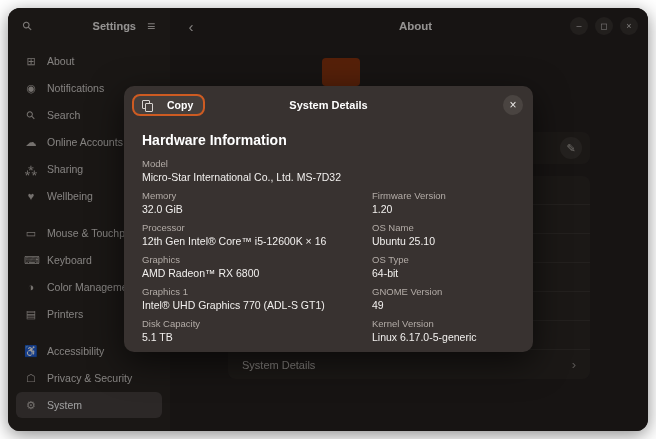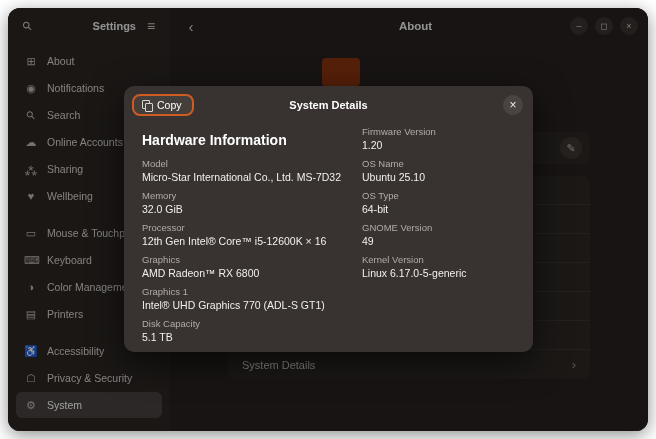--- a/index.html
+++ b/index.html
@@ -48,30 +48,30 @@
   .card-row.labeled { display:flex; align-items:center; justify-content:space-between; padding:0 14px; cursor:pointer; }
   .card-row .row-label { font-size:11px; color:#cfcac6; }
   .card-row .row-chevron { font-size:13px; color:#8f8a86; }
 
   
   .scrim { position:absolute; inset:0; background:rgba(0,0,0,0.38); z-index:5; }
   .dialog { position:absolute; left:124px; top:86px; width:409px; height:266px; z-index:10;
             background:#383230; border-radius:10px; box-shadow:0 10px 34px rgba(0,0,0,.6);
             display:flex; flex-direction:column; overflow:hidden; }
   .dialog-header { height:38px; position:relative; display:flex; align-items:center; padding:0 8px; flex-shrink:0; }
-  .copy-btn { display:flex; align-items:center; gap:6px; background:#453f3c; border:2px solid #cd5b22;
-              border-radius:8px; padding:3px 10px 3px 8px; color:#ffffff; font-size:10.5px; font-weight:normal; cursor:pointer; }
+  .copy-btn { display:flex; align-items:center; gap:16px; background:#453f3c; border:2px solid #cd5b22;
+              border-radius:8px; padding:3px 10px 3px 8px; color:#ffffff; font-size:10.5px; font-weight:bold; cursor:pointer; }
   .copy-glyph { position:relative; width:9px; height:11px; display:inline-block; }
   .copy-glyph::before { content:""; position:absolute; left:0; top:0; width:6px; height:7px; border:1px solid #d8d4d1; border-radius:1px; }
   .copy-glyph::after  { content:""; position:absolute; left:3px; top:3px; width:6px; height:7px; border:1px solid #d8d4d1; border-radius:1px; background:#453f3c; }
   .dialog-title { position:absolute; left:0; right:0; text-align:center; font-size:11px; font-weight:bold; color:#ffffff; pointer-events:none; }
   .dialog-close { position:absolute; right:10px; top:9px; width:20px; height:20px; border-radius:50%;
                   background:#4a4441; color:#eceae8; display:flex; align-items:center; justify-content:center;
                   font-size:12px; cursor:pointer; }
-  .dialog-body { display:flex; padding:2px 16px 0 18px; gap:8px; }
+  .dialog-body { display:flex; padding:2px 16px 0 18px; gap:18px;align-items:flex-end; }
   .col { flex:1; min-width:0; }
   .col.hw { flex:0 0 212px; }
   .col-heading { font-size:14px; font-weight:bold; color:#ffffff; margin:6px 0 10px; }
   .field { margin-bottom:7px; }
   .field-label { font-size:9.5px; color:#b3aca7; margin-bottom:2px; }
   .field-value { font-size:10.5px; color:#f2f0ee; white-space:nowrap; }
 </style>
 </head>
 <body>
 

